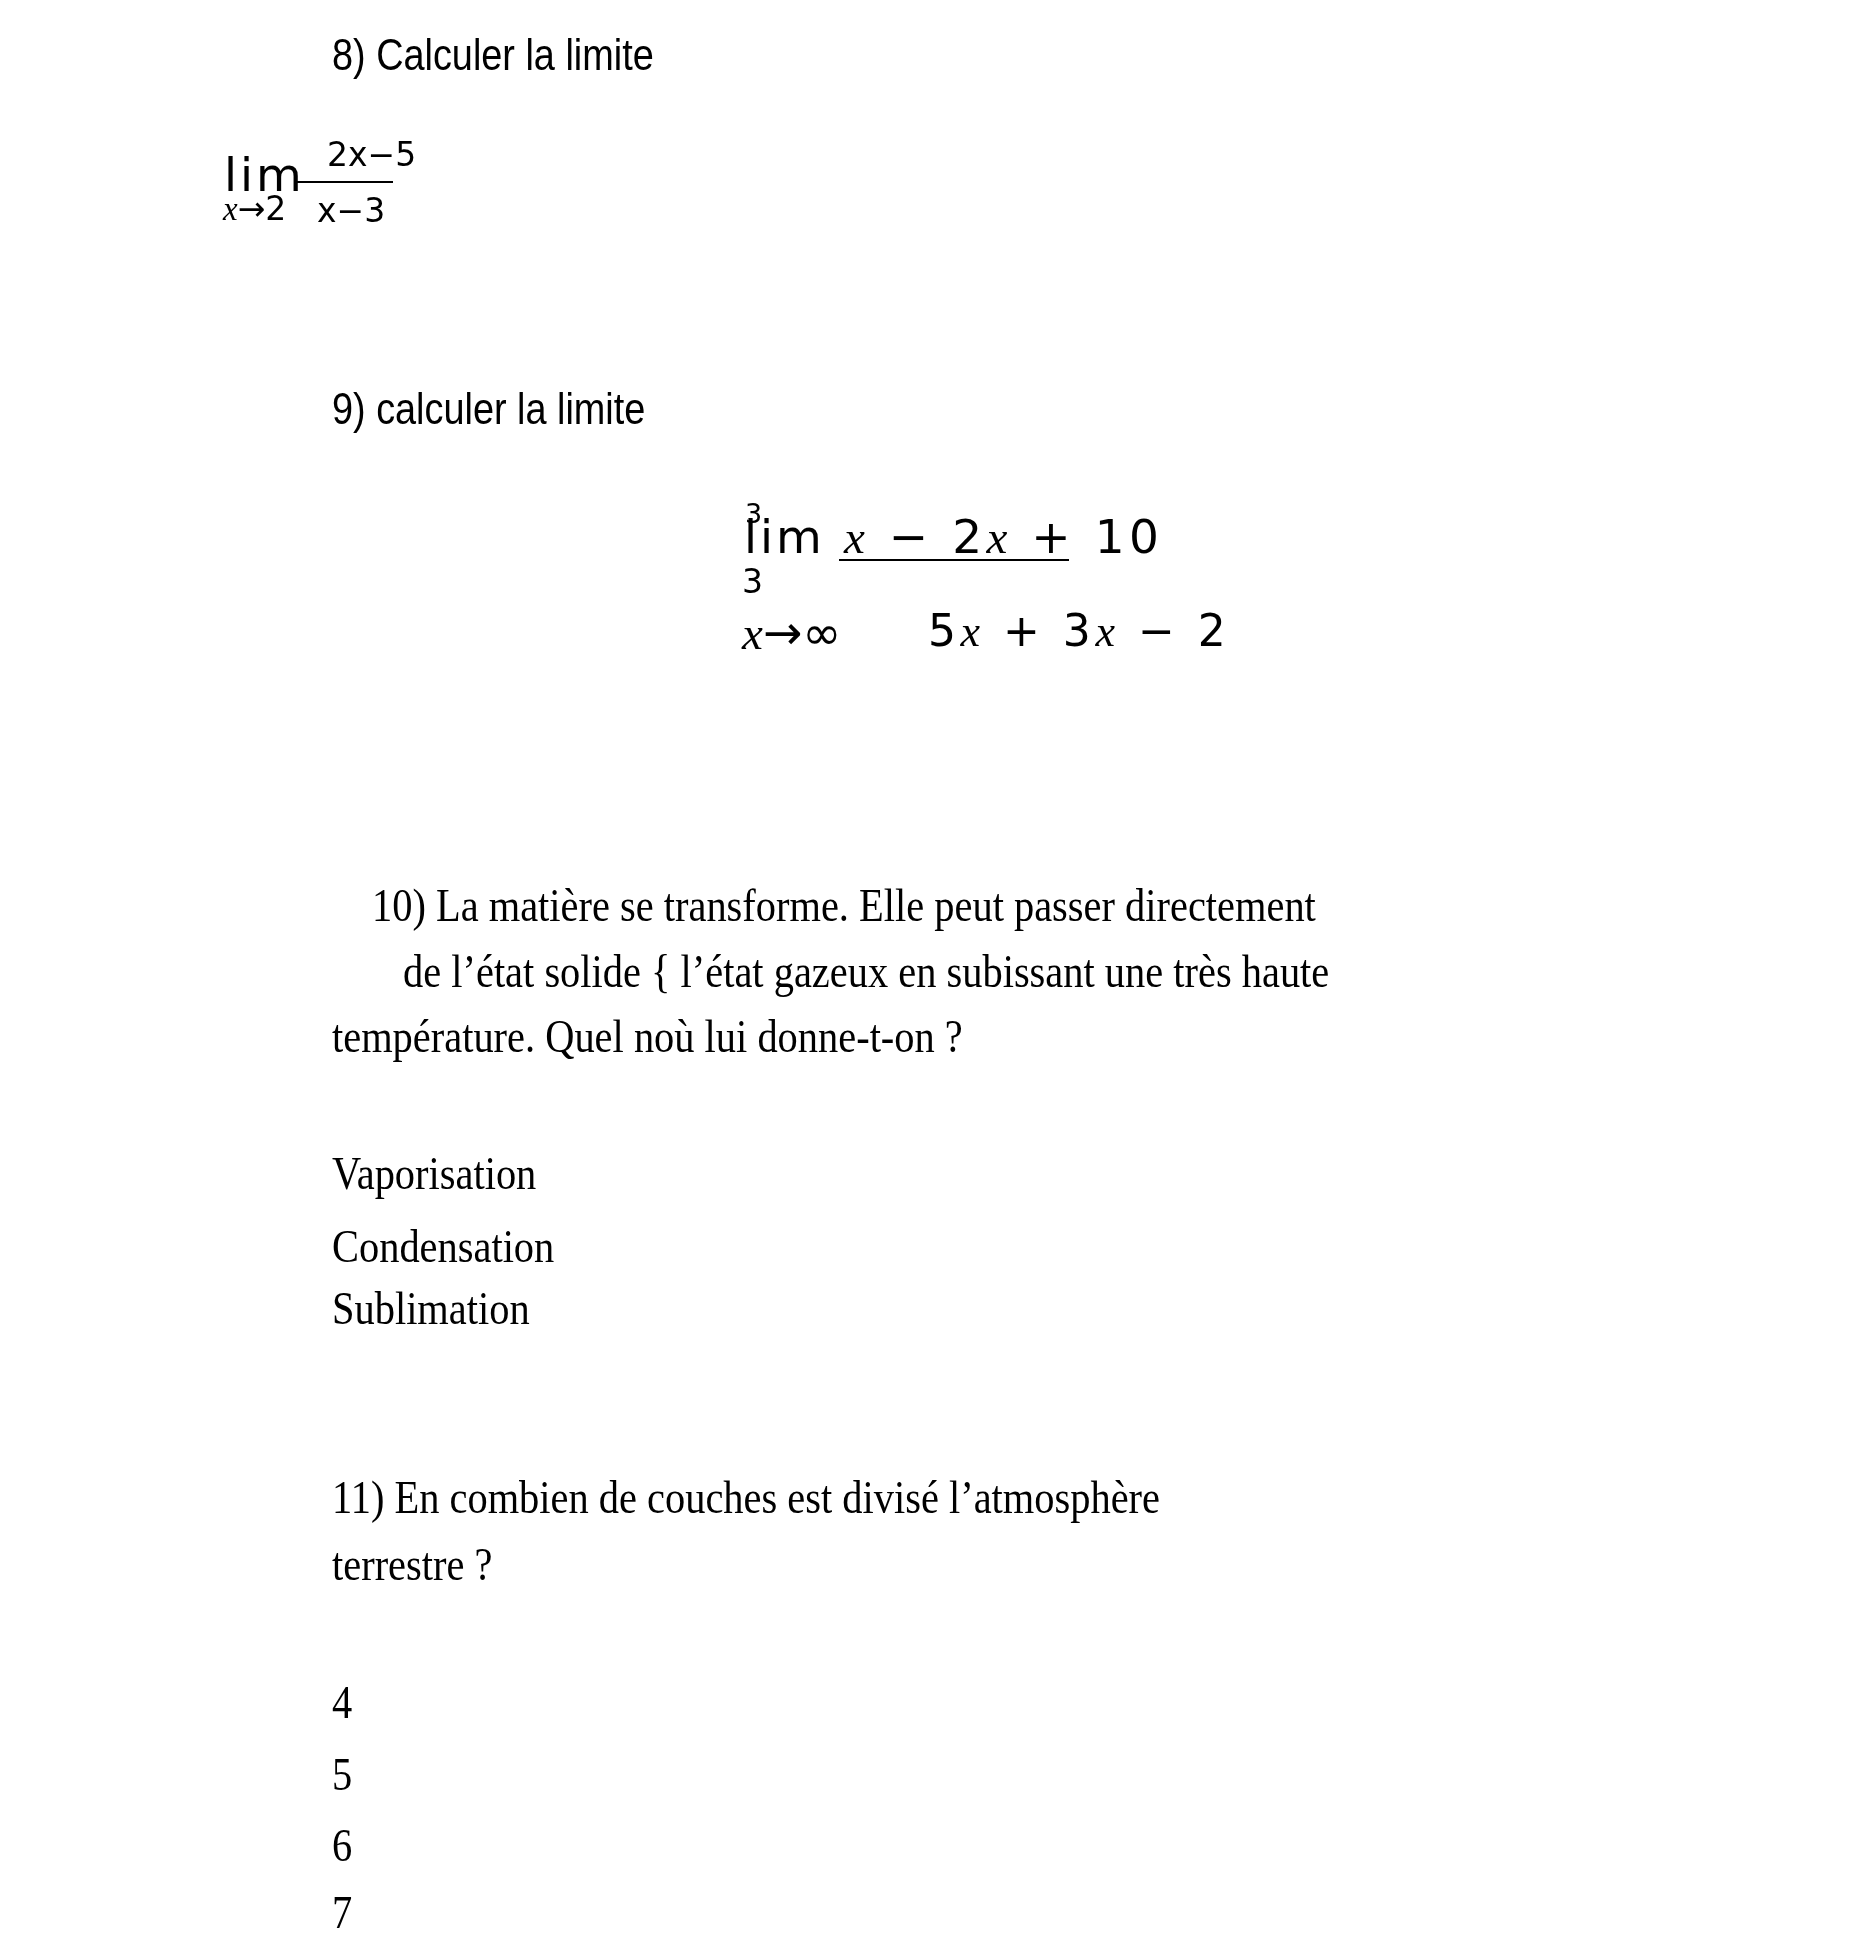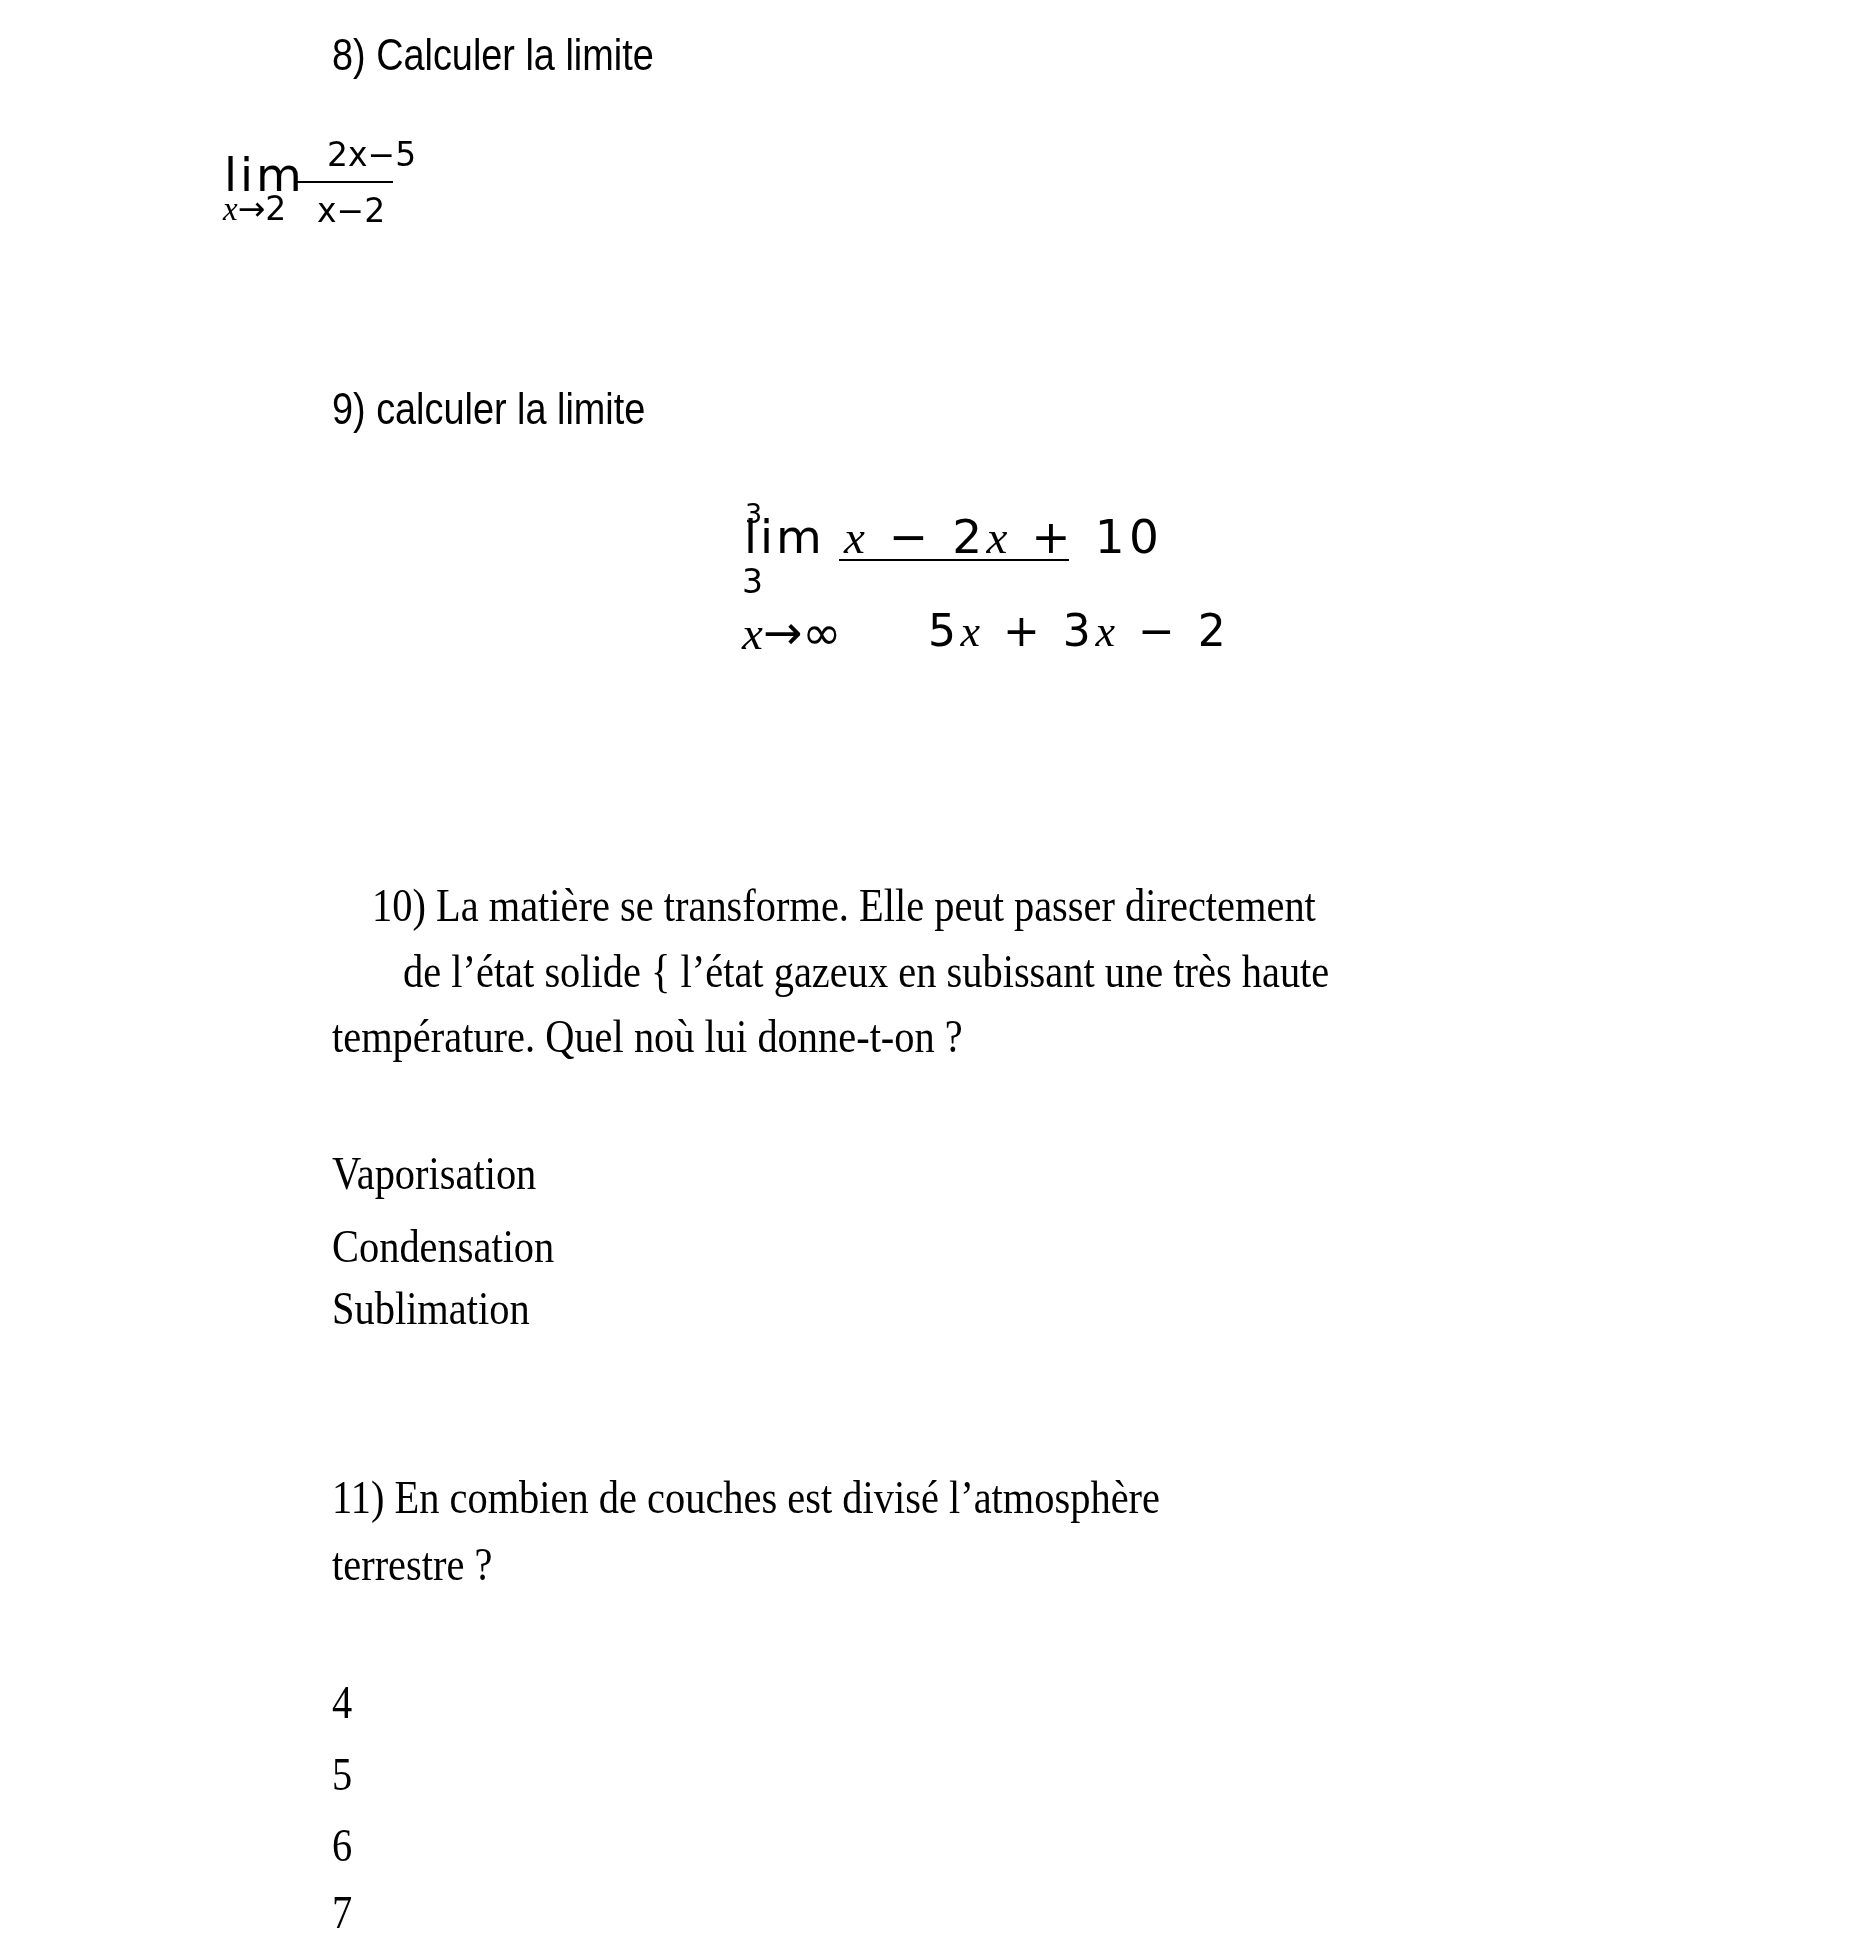--- a/index.html
+++ b/index.html
@@ -21,21 +21,21 @@
 <div>
   <div class="abs math" style="left:224px; top:151px; font-size:47px; letter-spacing:3px;">lim</div>
   <div class="abs" style="left:223px; top:192px; font-size:33px;">
     <span class="mi">x</span><span class="math">→2</span>
   </div>
   <div class="abs math" style="left:295px; top:138px; font-size:33px;margin-left:32px;">
     <span>2x−5</span>
   </div>
   <div class="frac-line" style="left:295px; top:181px; width:98px; height:2.3px;"></div>
   <div class="abs math" style="left:317px; top:194px; font-size:33px;">
-    <span>x−2</span>
+    <span>x−3</span>
   </div>
 </div>
 
 <div class="abs sans heading" style="left:332px; top:387px;">9) calculer la limite</div>
 
 <div>
   <div class="abs math" style="left:745px; top:500px; font-size:27px;">3</div>
   <div class="abs math" style="left:744px; top:513px; font-size:47px; letter-spacing:3px;">lim</div>
   <div class="abs" style="left:844px; top:513px; font-size:47px; letter-spacing:4.5px;text-align:center;">
     <span class="mi">x</span><span class="math" style="white-space:pre"> − 2</span><span class="mi">x</span><span class="math" style="white-space:pre"> + 1</span><span class="math">0</span>

